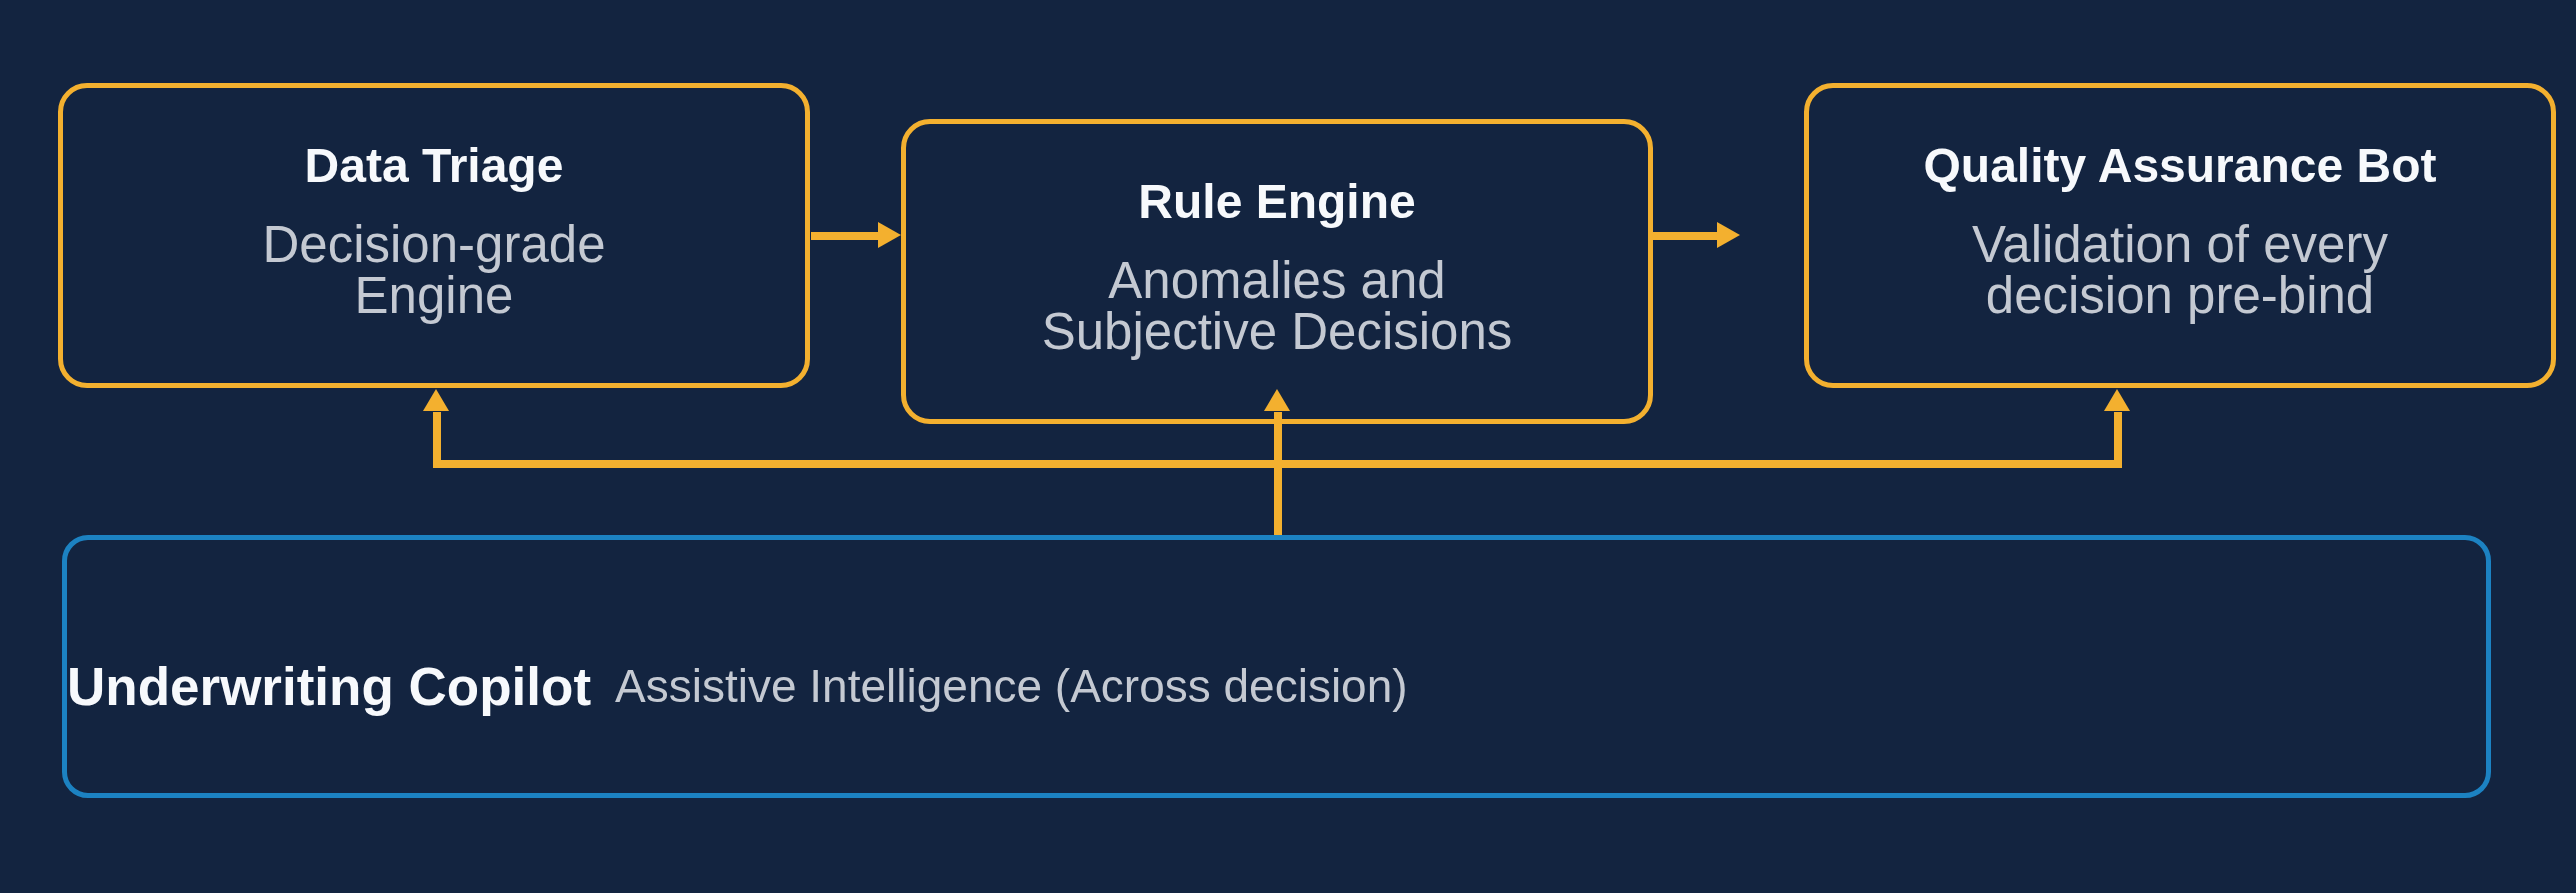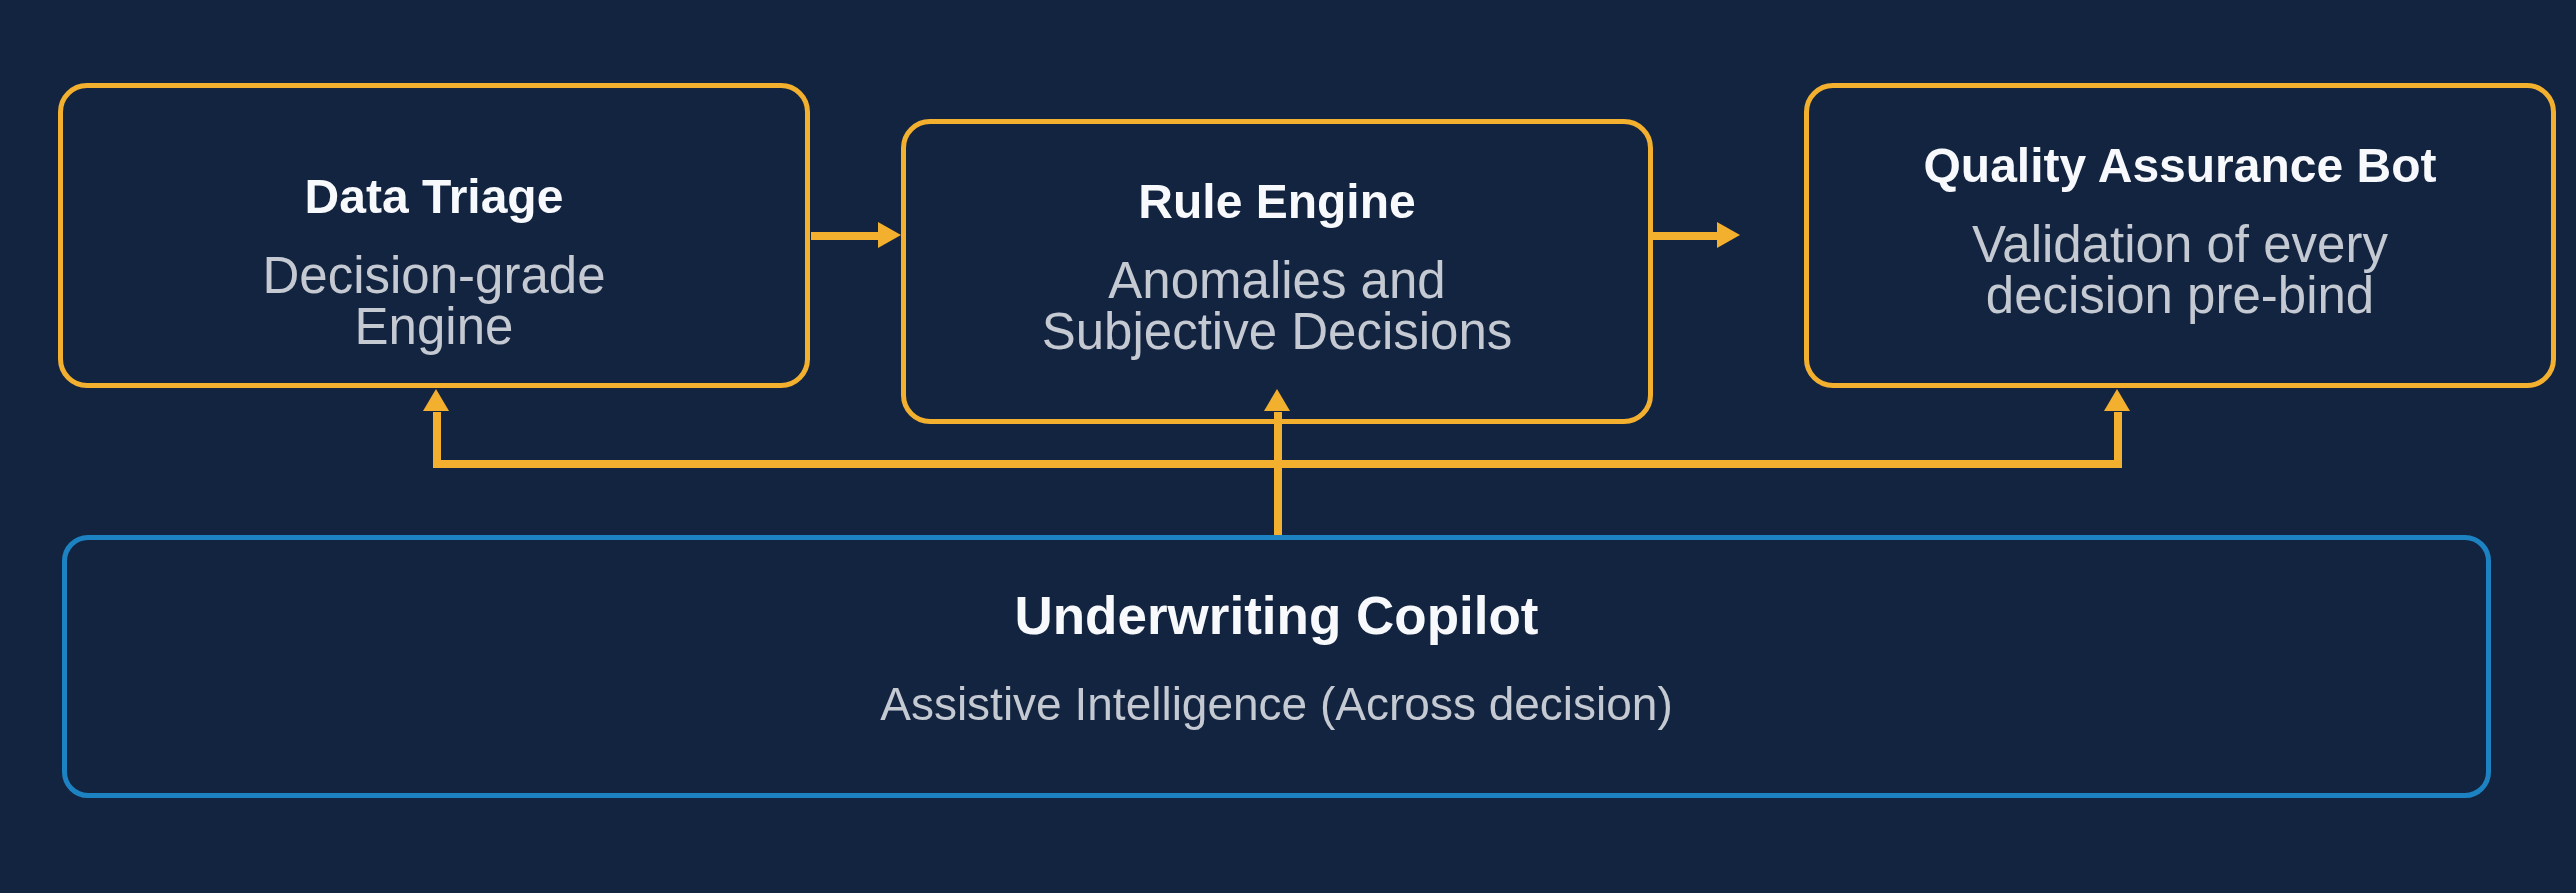--- a/index.html
+++ b/index.html
@@ -25,21 +25,21 @@
     box-sizing: border-box;
     border: 5.2px solid #F3B02F;
     border-radius: 29px;
     background: #132440;
     display: flex;
     flex-direction: column;
     align-items: center;
     padding-top: 43px;
     gap: 19px;
   }
-  .module-card.pos-1 { left: 58px; justify-content: center; }
+  .module-card.pos-1 { left: 58px; }
   .module-card.pos-2 { left: 901px; margin-top: 36px; }
   .module-card.pos-3 { left: 1804px; }
 
   .module-title {
     font-size: 48px;
     line-height: 69px;
     font-weight: 700;
     color: #F7F9FC;
     white-space: nowrap;
   }
@@ -62,21 +62,21 @@
     position: absolute;
     left: 62px;
     top: 535px;
     width: 2429px;
     height: 263px;
     box-sizing: border-box;
     border: 5.2px solid #1C82C2;
     border-radius: 26px;
     background: #132440;
     display: flex;
-    flex-direction: column;
+    flex-direction: row;
     align-items: center;
     padding-top: 40px;
     gap: 24px;
   }
   .copilot-title {
     font-size: 53px;
     line-height: 72px;
     font-weight: 700;
     color: #F7F9FC;
     white-space: nowrap;

